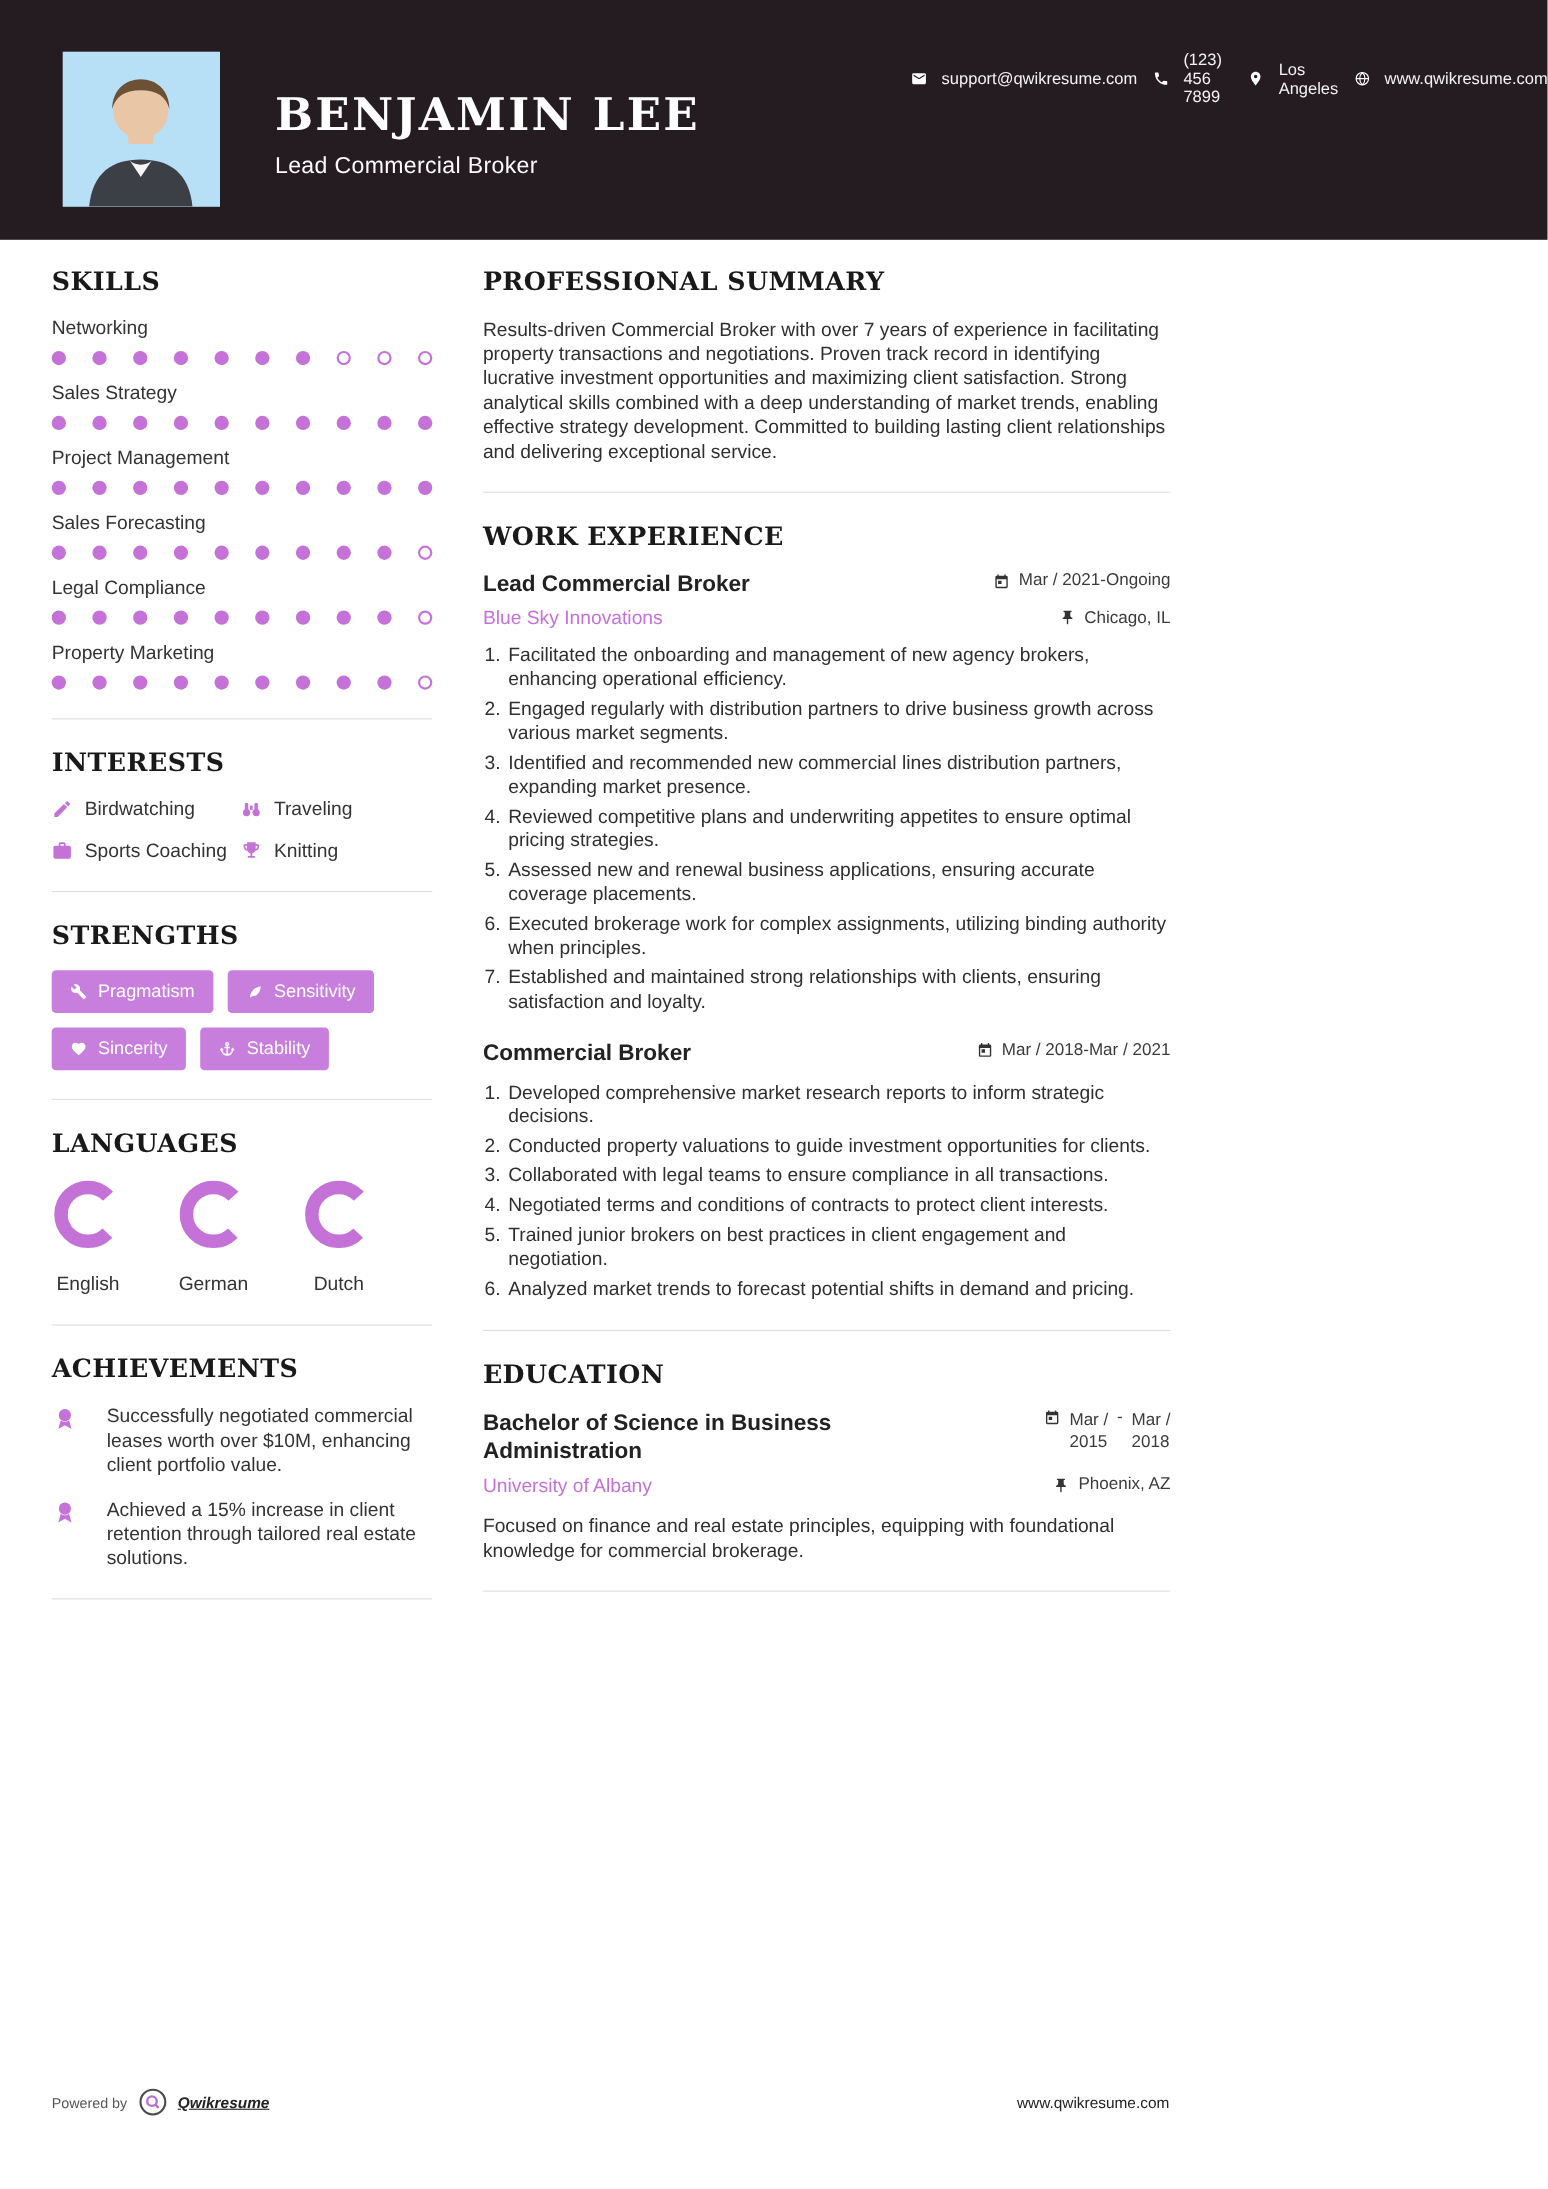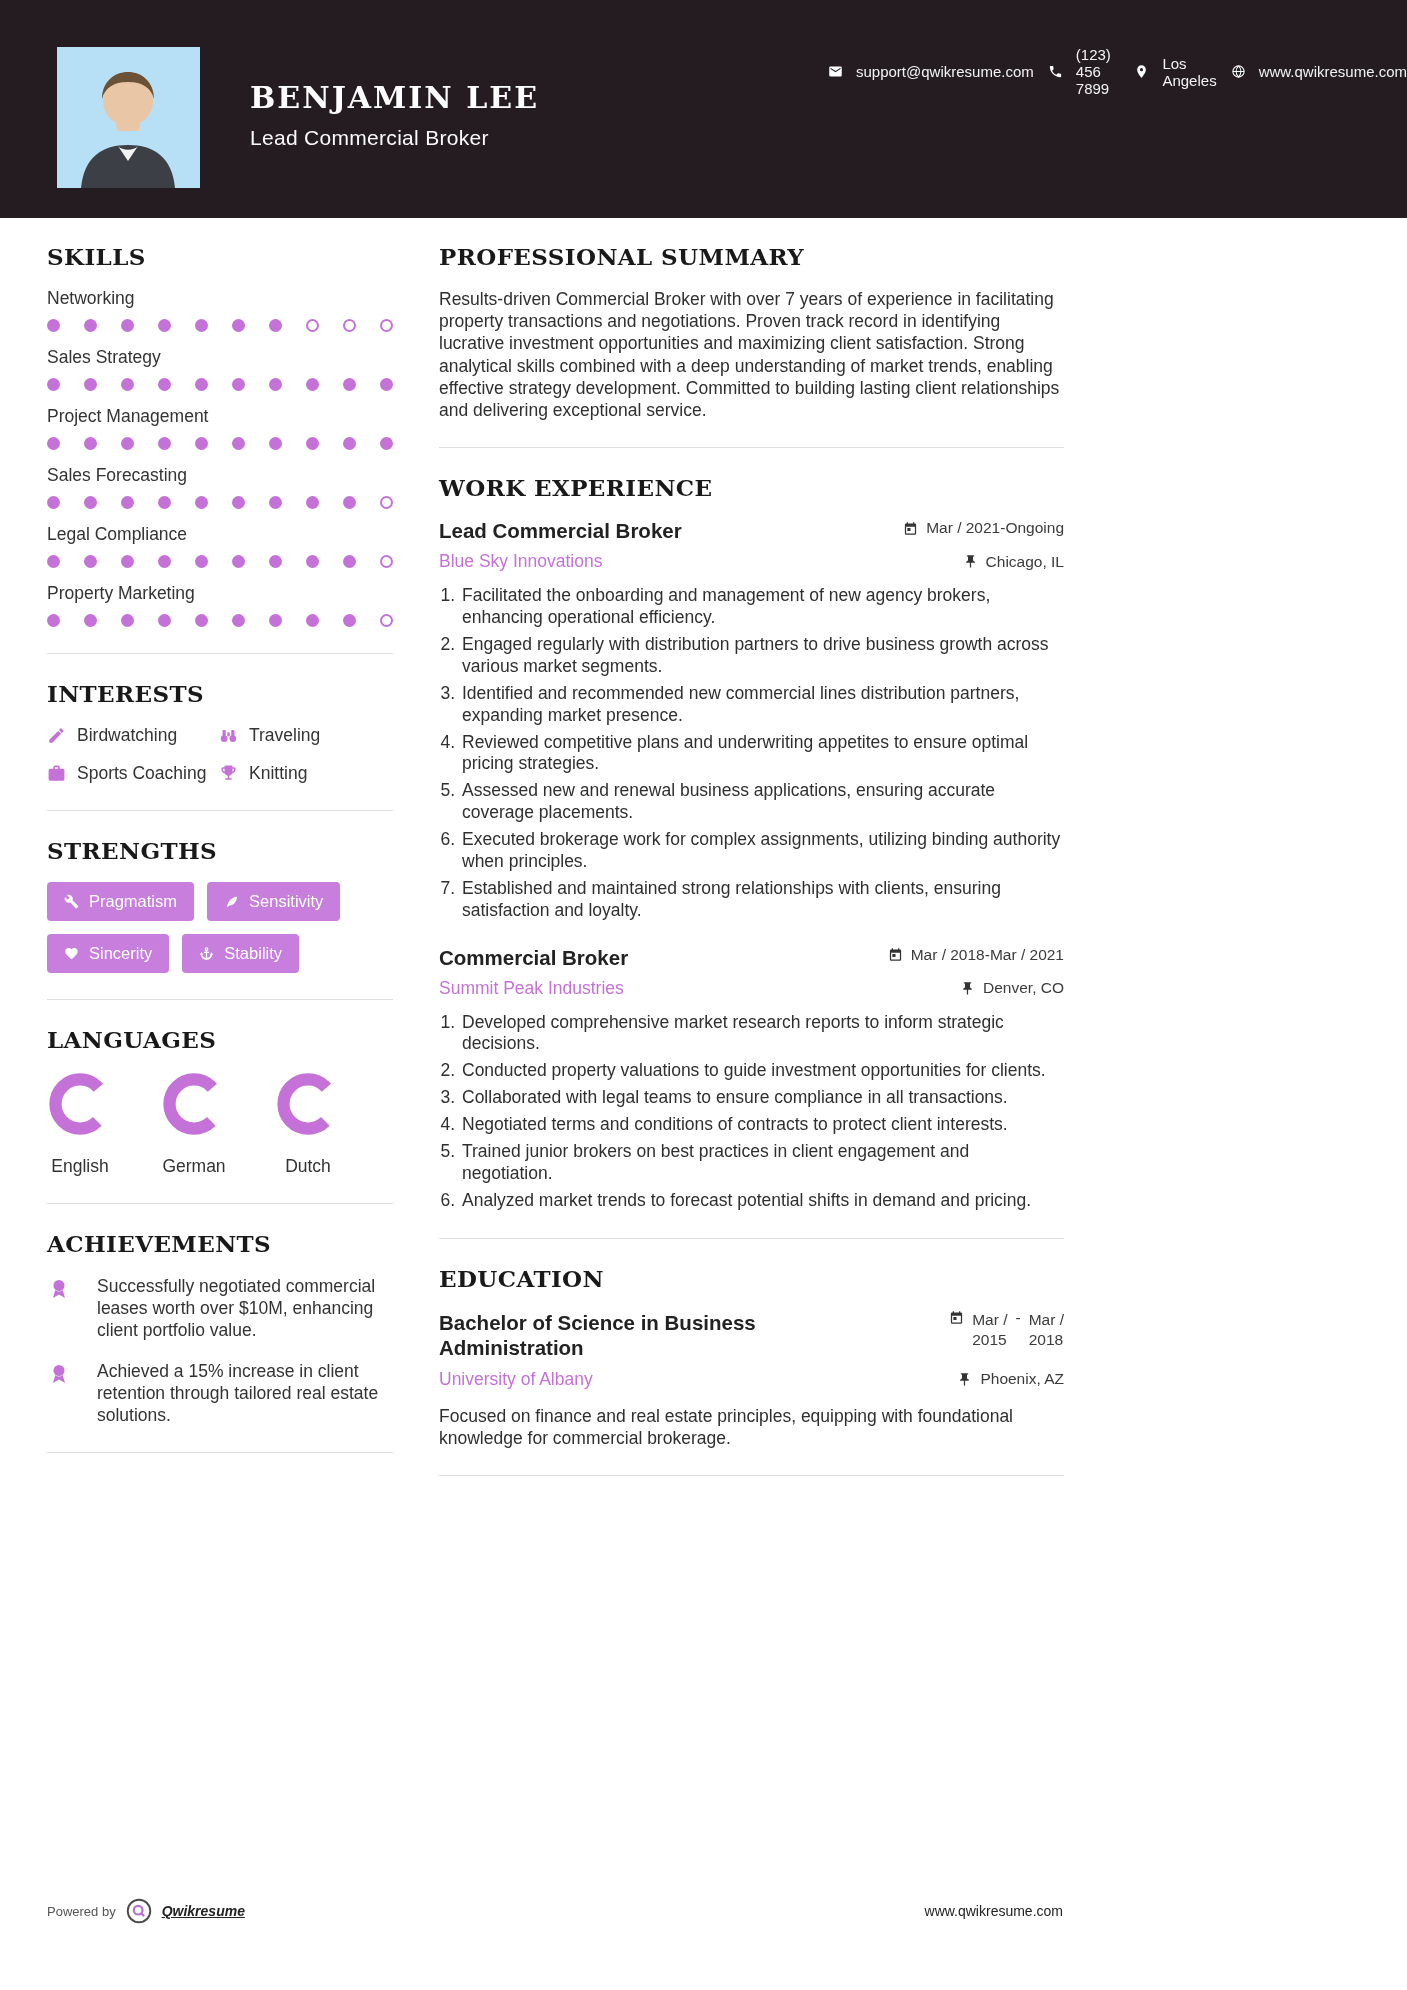--- a/index.html
+++ b/index.html
@@ -11,21 +11,21 @@
   }
   .page { position:relative; width:1407px; height:1990px; background:#fff; overflow:hidden; }
 
   
   .header { position:absolute; left:0; top:0; width:1407px; height:218px; background:var(--header-bg,#251c21); }
   .photo { position:absolute; left:57px; top:47px; width:143px; height:141px; background:var(--photo-bg,#b7e0f6); overflow:hidden; }
   .photo svg { width:100%; height:100%; display:block; }
   .name-block { position:absolute; left:250px; top:80px; color:#fff; }
   .name-block h1 {
     margin:0; font-family:"DejaVu Serif","Liberation Serif",serif;
-    font-size:30px; font-weight:700; letter-spacing:2px; color:#fff;
+    font-size:41px; font-weight:700; letter-spacing:2px; color:#fff;
   }
   .person-title { margin-top:11px; font-size:21px; color:#fbfbfb; letter-spacing:.3px; }
   .contacts { position:absolute; left:828px; top:46px; display:flex; gap:14px;align-items:center; }
   .contact-row { display:flex; align-items:center; gap:13px; color:#f3f3f3; font-size:15px; }
   .icon { display:inline-flex; flex:none; }
   .icon svg { width:100%; height:100%; display:block; }
   .contact-row .icon { width:15px; height:15px; color:#fff; }
 
   
   .left-col  { position:absolute; left:47px;  top:243px; width:346px; }
@@ -430,31 +430,20 @@
               <div class="job-title">Commercial Broker</div>
               <div class="meta">
                 <span class="icon">
                   <svg viewBox="0 0 24 24" fill="currentColor">
                     <path d="M19 4h-1V2h-2v2H8V2H6v2H5a2 2 0 0 0-2 2v14a2 2 0 0 0 2 2h14a2 2 0 0 0 2-2V6a2 2 0 0 0-2-2zm0 16H5V9h14v11zM7 11h5v5H7z"></path>
                   </svg>
                 </span>
                 <span>Mar / 2018-Mar / 2021</span>
               </div>
             </div>
-            <div class="job-sub">
-              <div class="company">Summit Peak Industries</div>
-              <div class="meta">
-                <span class="icon">
-                  <svg viewBox="0 0 24 24" fill="currentColor">
-                    <path d="M16 9V4h1a1 1 0 0 0 0-2H7a1 1 0 0 0 0 2h1v5c0 1.66-1.34 3-3 3v2h5.97v7l1 1 1-1v-7H19v-2c-1.66 0-3-1.34-3-3z"></path>
-                  </svg>
-                </span>
-                <span>Denver, CO</span>
-              </div>
-            </div>
             <ol class="bullets">
               <li>Developed comprehensive market research reports to inform strategic decisions.</li>
               <li>Conducted property valuations to guide investment opportunities for clients.</li>
               <li>Collaborated with legal teams to ensure compliance in all transactions.</li>
               <li>Negotiated terms and conditions of contracts to protect client interests.</li>
               <li>Trained junior brokers on best practices in client engagement and negotiation.</li>
               <li>Analyzed market trends to forecast potential shifts in demand and pricing.</li>
             </ol>
           </div>
         </div>

